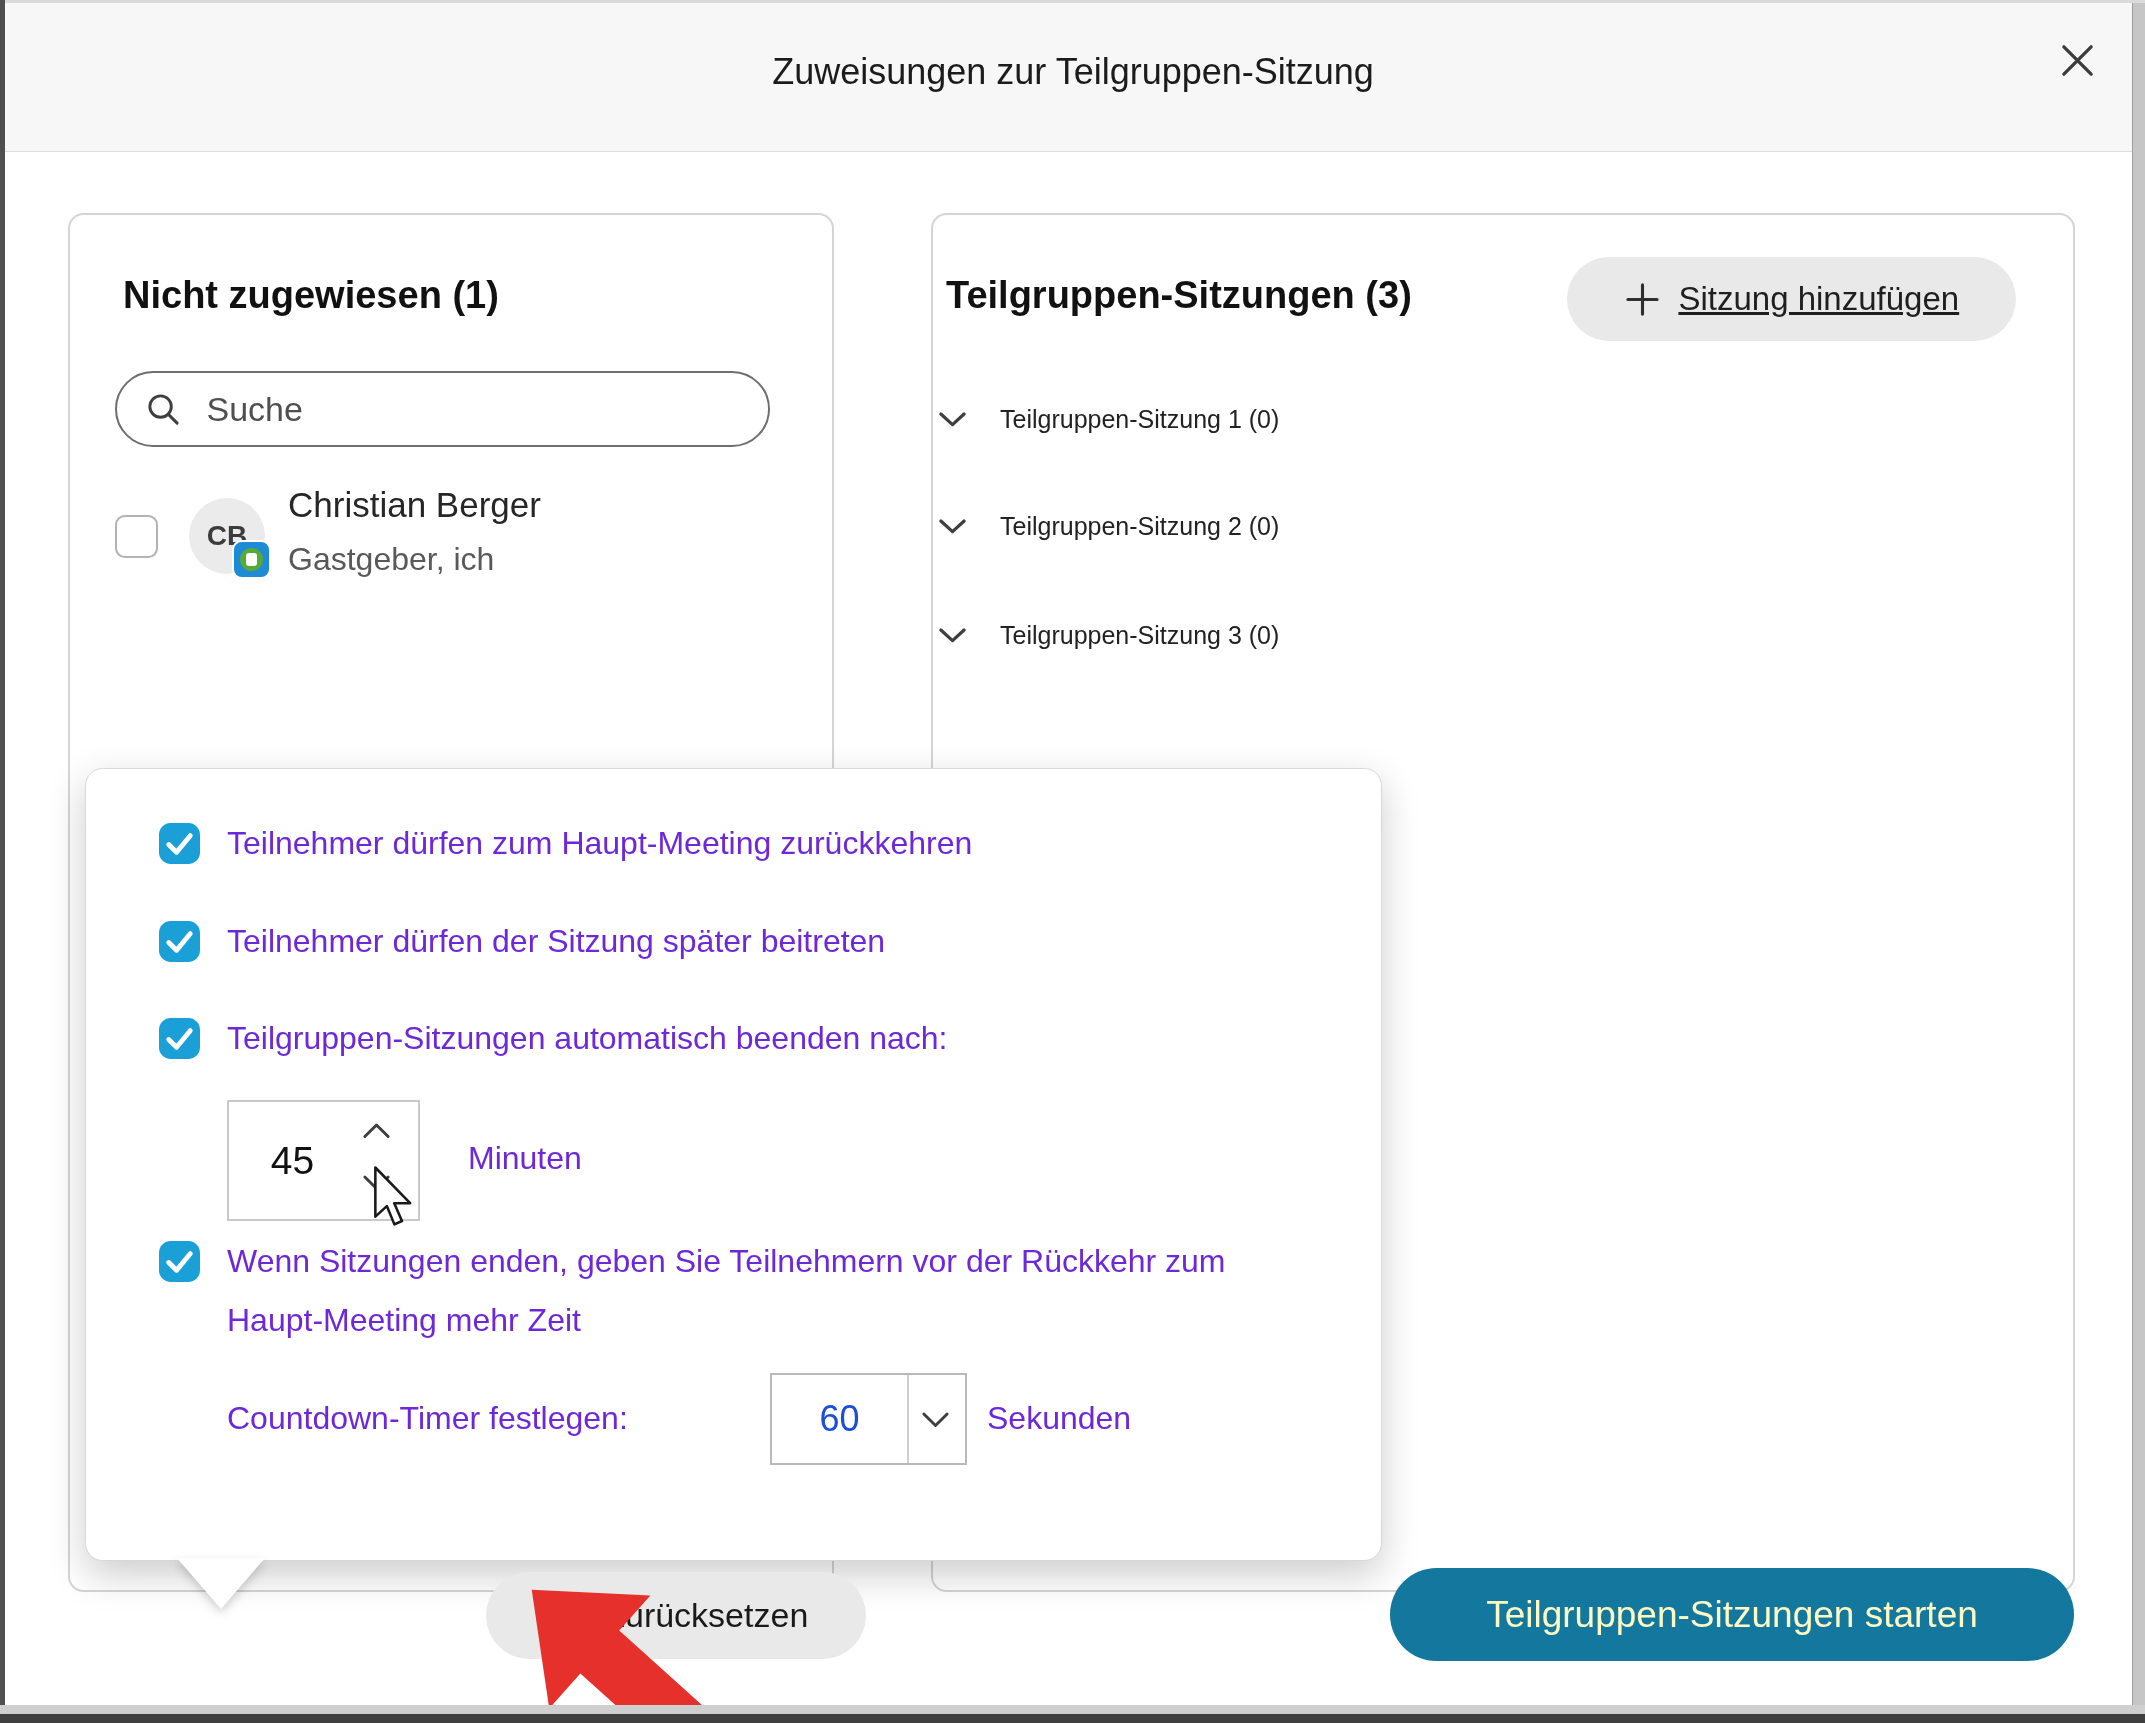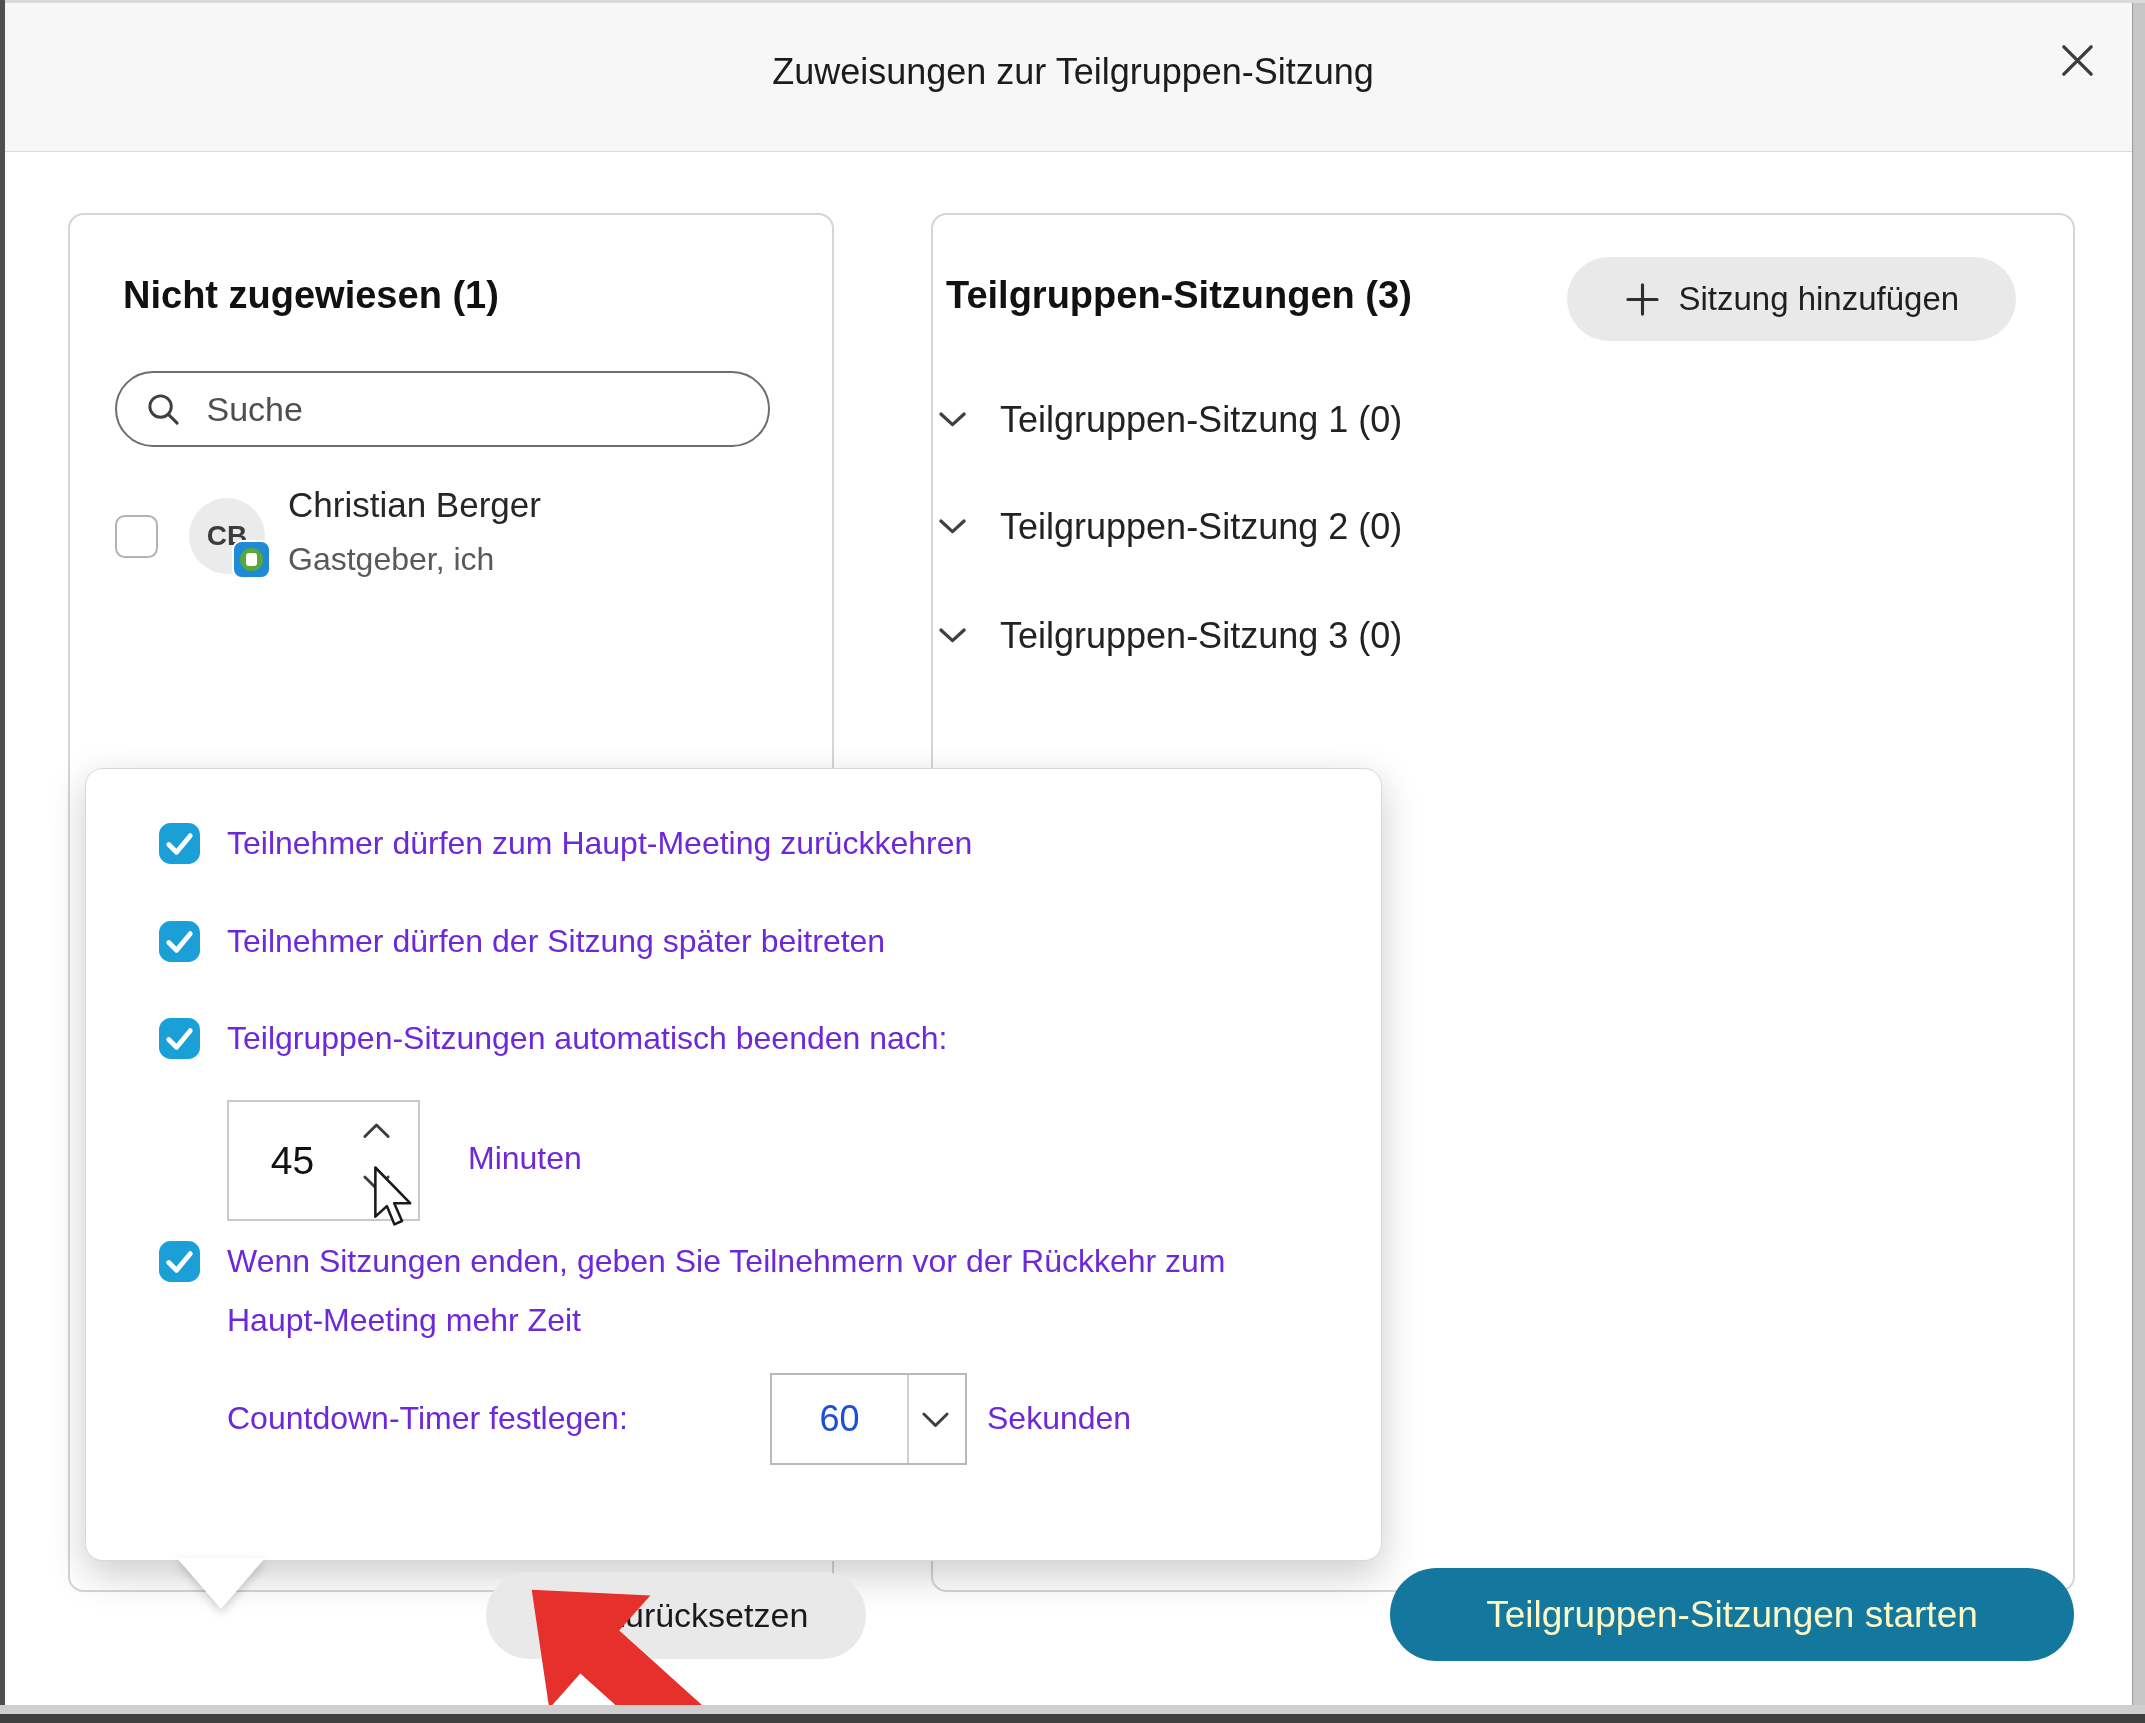--- a/index.html
+++ b/index.html
@@ -29,22 +29,22 @@
   .search input::placeholder{color:#4f4f4f;opacity:1;}
   
   .cbx-empty{left:115px;top:515px;width:39px;height:39px;border:2px solid #b3b3b3;border-radius:9.8px;background:#fff;}
   .avatar{left:189px;top:498px;width:76px;height:76px;border-radius:50%;background:#ebebeb;display:flex;align-items:center;justify-content:center;font-size:28px;font-weight:600;color:#3c3c3c;}
   .badge{left:232px;top:540px;width:35px;height:35px;border-radius:9.8px;background:#1f8ad6;border:2.9px solid #fff;display:flex;align-items:center;justify-content:center;}
   .badge-inner{width:23.4px;height:23.4px;border-radius:50%;background:#58aa38;display:flex;align-items:center;justify-content:center;}
   .badge-core{width:10.7px;height:12.7px;border-radius:2.9px;background:#ffffff;}
   .p-name{left:288px;top:485px;font-size:35px;color:#262626;}
   .p-sub{left:288px;top:541px;font-size:32px;color:#595959;}
   
-  .add-btn{left:1567px;top:257px;width:449px;height:84px;background:#e9e9e9;border-radius:43px;display:flex;align-items:center;justify-content:center;gap:17.6px;font-size:33px;color:#1f1f1f;cursor:default;}
-  .sess-row{left:938px;width:1073px;height:55px;display:flex;align-items:center;gap:33px;font-size:36px;color:#222;}
+  .add-btn{left:1567px;top:257px;width:449px;height:84px;background:#e9e9e9;border-radius:43px;display:flex;align-items:center;justify-content:center;gap:17.6px;font-size:33px;color:#1f1f1f;cursor:default;text-decoration:underline;}
+  .sess-row{left:938px;width:1073px;height:55px;display:flex;align-items:center;gap:33px;font-size:25px;color:#222;}
   
   .popover{left:85px;top:768px;width:1295px;height:791px;background:#fff;border:1px solid #d8d8d8;border-radius:17.6px;box-shadow:0 13.7px 39px rgba(0,0,0,0.20);}
   .pop-tail{left:177px;top:1558px;width:0;height:0;border-left:44px solid transparent;border-right:44px solid transparent;border-top:51px solid #ffffff;filter:drop-shadow(0 4.9px 4.9px rgba(0,0,0,0.18));}
   .cbx{width:41px;height:41px;border-radius:11.7px;background:#1aa0d6;display:flex;align-items:center;justify-content:center;}
   .opt-label{font-size:32px;color:#6d28d9;line-height:59px;}
   
   .spinner{left:227px;top:1100px;width:189px;height:117px;border:2px solid #c9c9c9;background:#fff;}
   .spin-val{left:0;top:0;width:127px;height:117px;display:flex;align-items:center;justify-content:center;font-size:39px;color:#111;}
   .spin-up{left:131px;top:17.6px;}
   .spin-down{left:131px;top:70px;}

